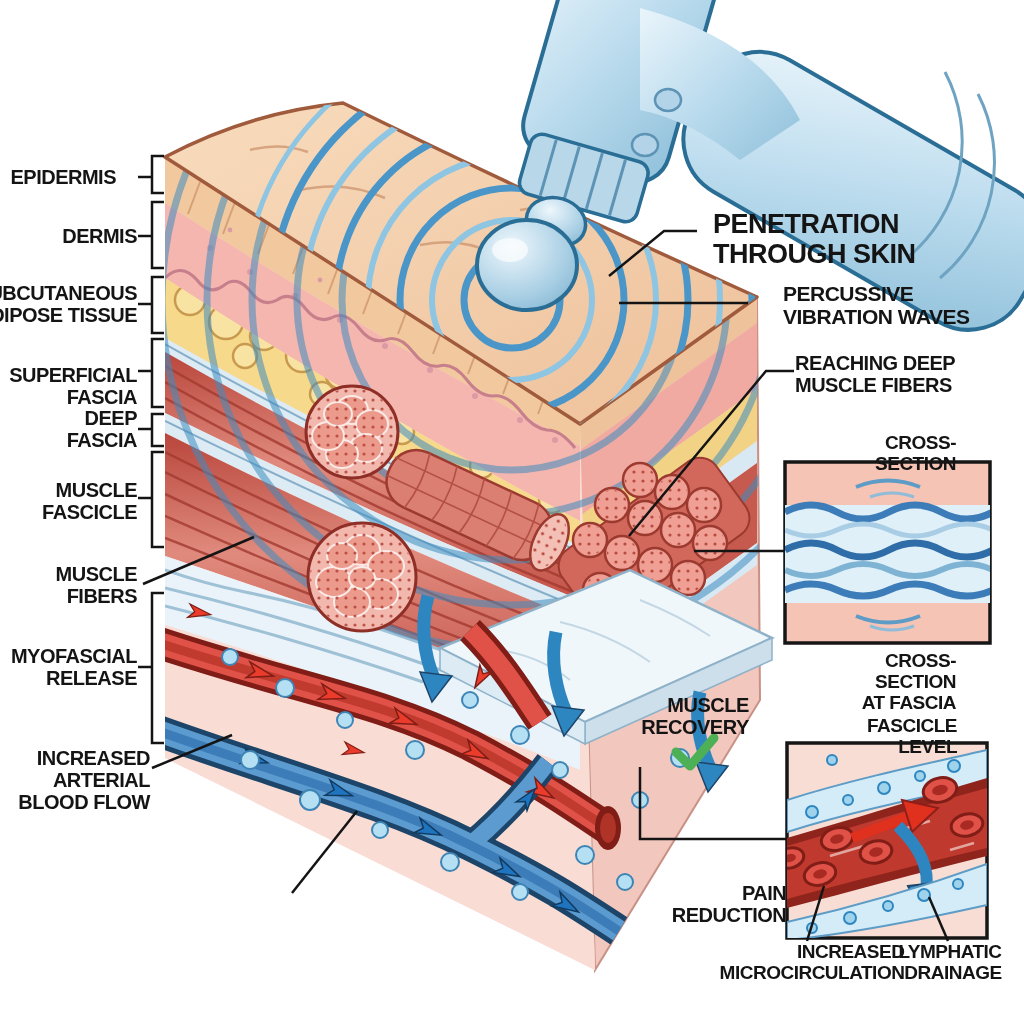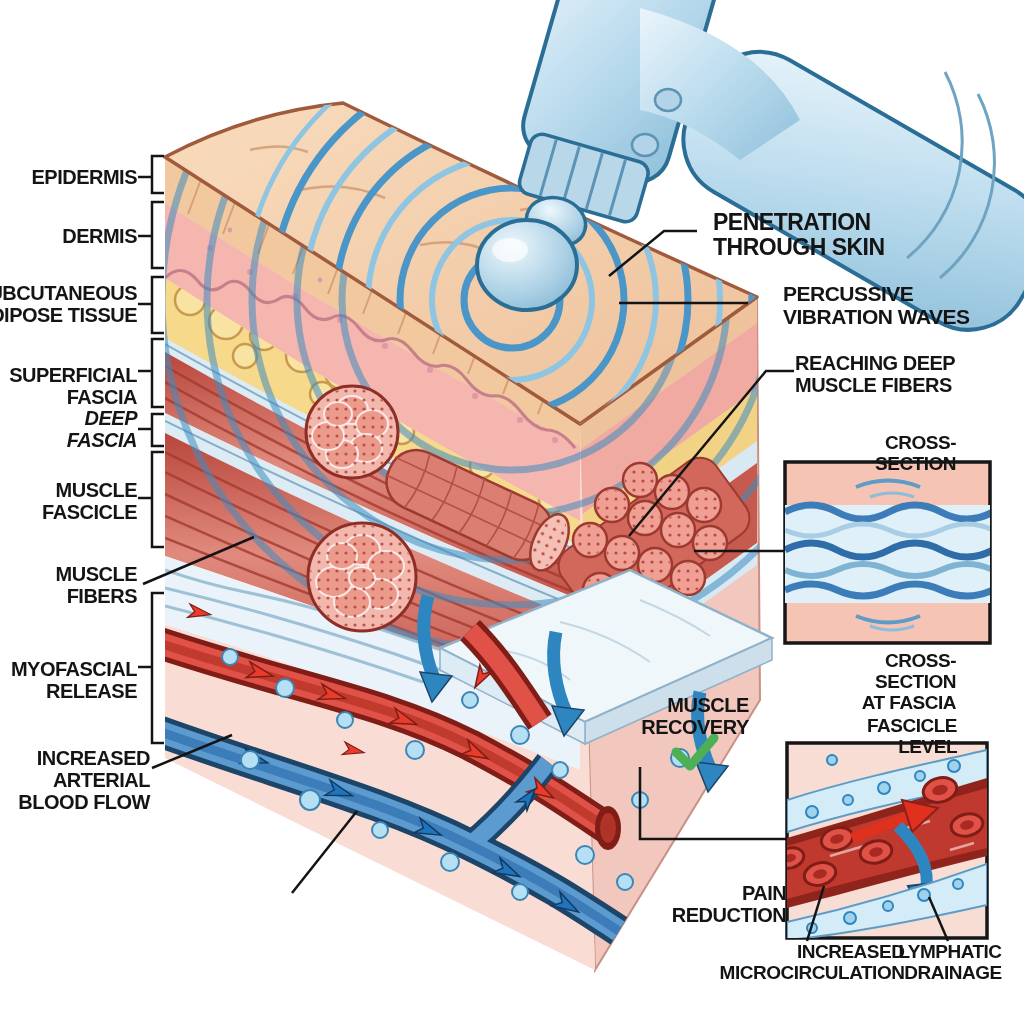--- a/index.html
+++ b/index.html
@@ -490,39 +490,39 @@
     </g>
     <g stroke="#141414" stroke-width="2.5">
       <path d="M824,886 L807,941" fill="none"></path>
           <path d="M929,897 L948,941" fill="none"></path>
     </g>
   </g>
 
   <path d="M676,752 L690,766 L714,738" fill="none" stroke="#4db056" stroke-width="9" stroke-linecap="round" stroke-linejoin="round"></path>
 </svg>
 
-<div class="lbl lb-left" style="right:887px;top:166px;">EPIDERMIS</div>
+<div class="lbl lb-left" style="right:908px;top:166px;">EPIDERMIS</div>
 <div class="lbl lb-left" style="right:887px;top:225px;">DERMIS</div>
 <div class="lbl lb-left" style="right:887px;top:282px;">SUBCUTANEOUS
 ADIPOSE TISSUE</div>
 <div class="lbl lb-left" style="right:887px;top:364px;margin-left:40px;">SUPERFICIAL
 FASCIA</div>
-<div class="lbl lb-left" style="right:887px;top:407px;font-style:italic;">DEEP
+<div class="lbl lb-left" style="right:887px;top:407px;">DEEP
 FASCIA</div>
 <div class="lbl lb-left" style="right:887px;top:479px;">MUSCLE
 FASCICLE</div>
 <div class="lbl lb-left" style="right:887px;top:563px;">MUSCLE
 FIBERS</div>
-<div class="lbl lb-left" style="right:887px;top:645px;margin-top:13px;">MYOFASCIAL
+<div class="lbl lb-left" style="right:887px;top:645px;">MYOFASCIAL
 RELEASE</div>
 <div class="lbl lb-left" style="right:874px;top:747px;">INCREASED
 ARTERIAL
 BLOOD FLOW</div>
 
-<div class="lbl lb-right" style="left:713px;top:210px;font-size:23px;">PENETRATION
+<div class="lbl lb-right" style="left:713px;top:210px;font-size:27px;">PENETRATION
 THROUGH SKIN</div>
 <div class="lbl lb-right" style="left:783px;top:282px;font-size:21px;">PERCUSSIVE
 VIBRATION WAVES</div>
 <div class="lbl lb-right" style="left:795px;top:352px;">REACHING DEEP
 MUSCLE FIBERS</div>
 <div class="lbl lb-center" style="left:695px;top:694px;">MUSCLE
 RECOVERY</div>
 <div class="lbl lb-center" style="left:729px;top:882px;">PAIN
 REDUCTION</div>
 

